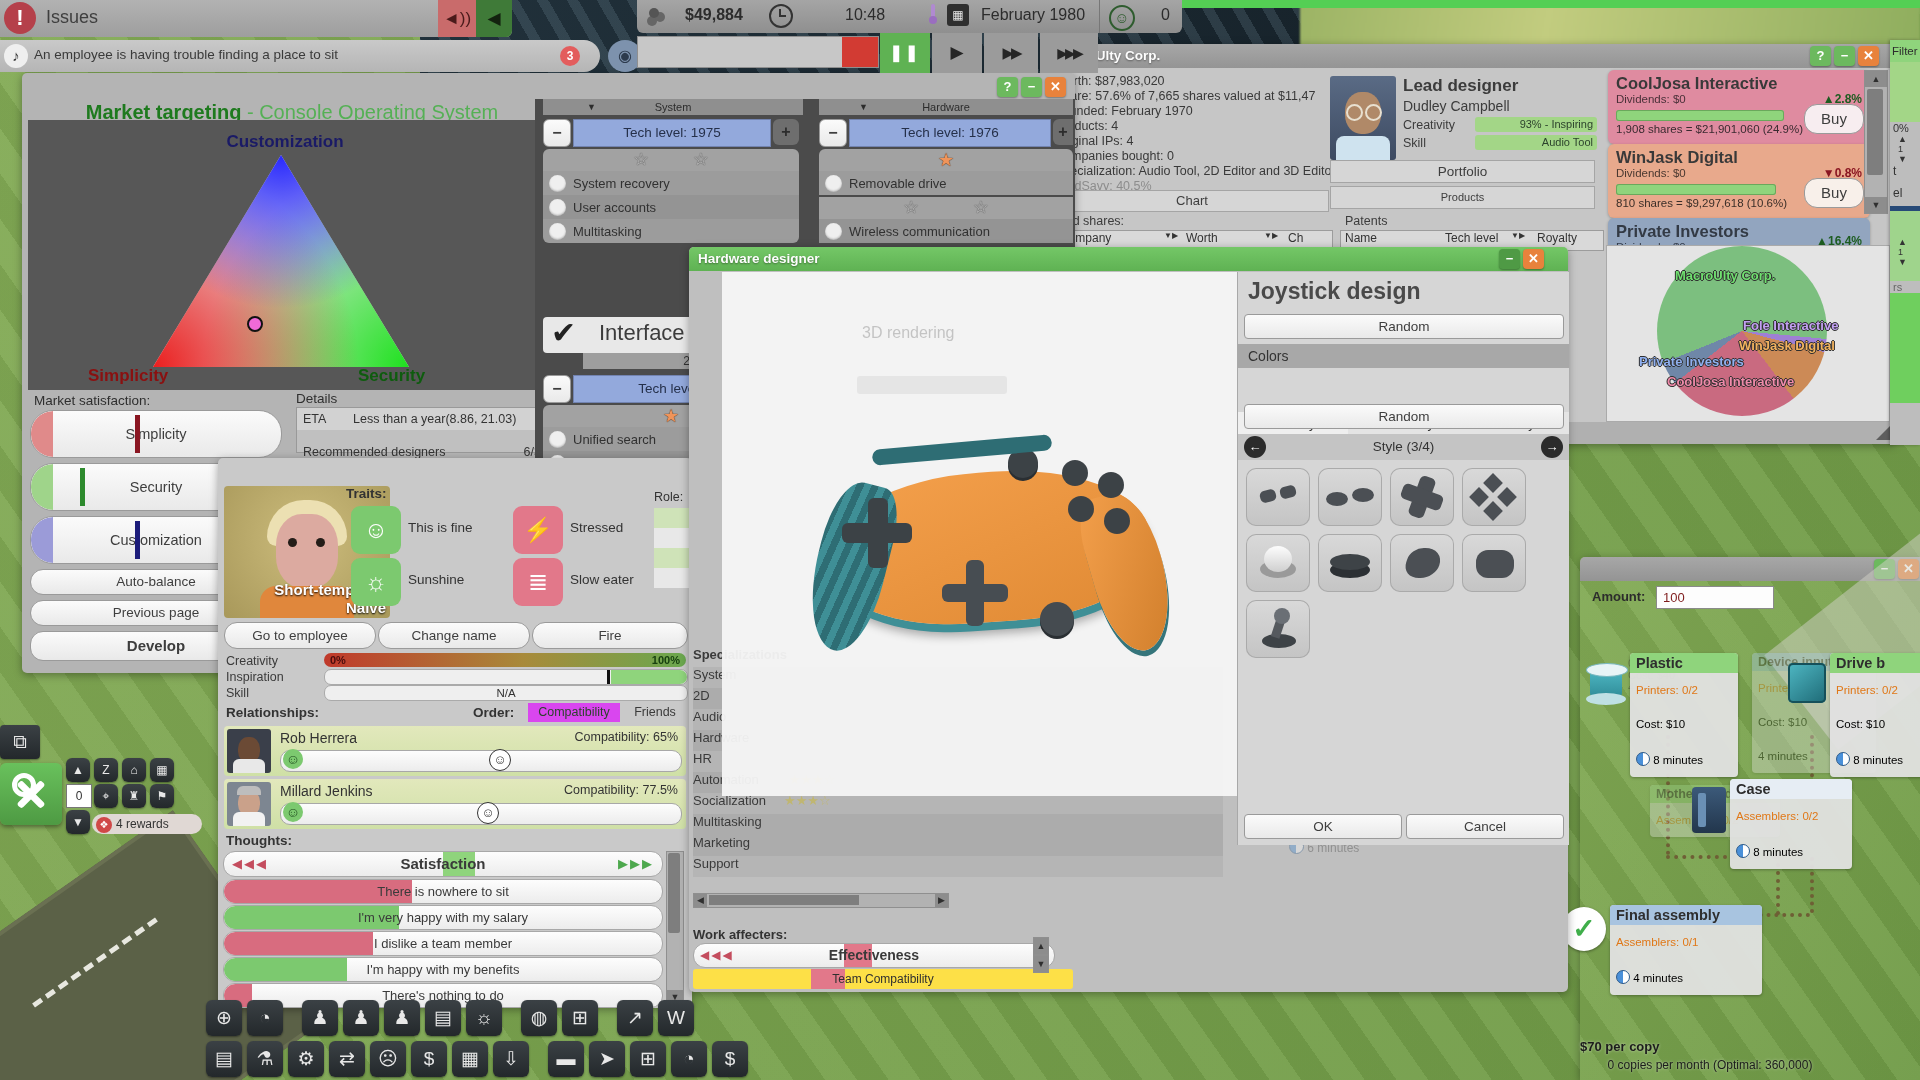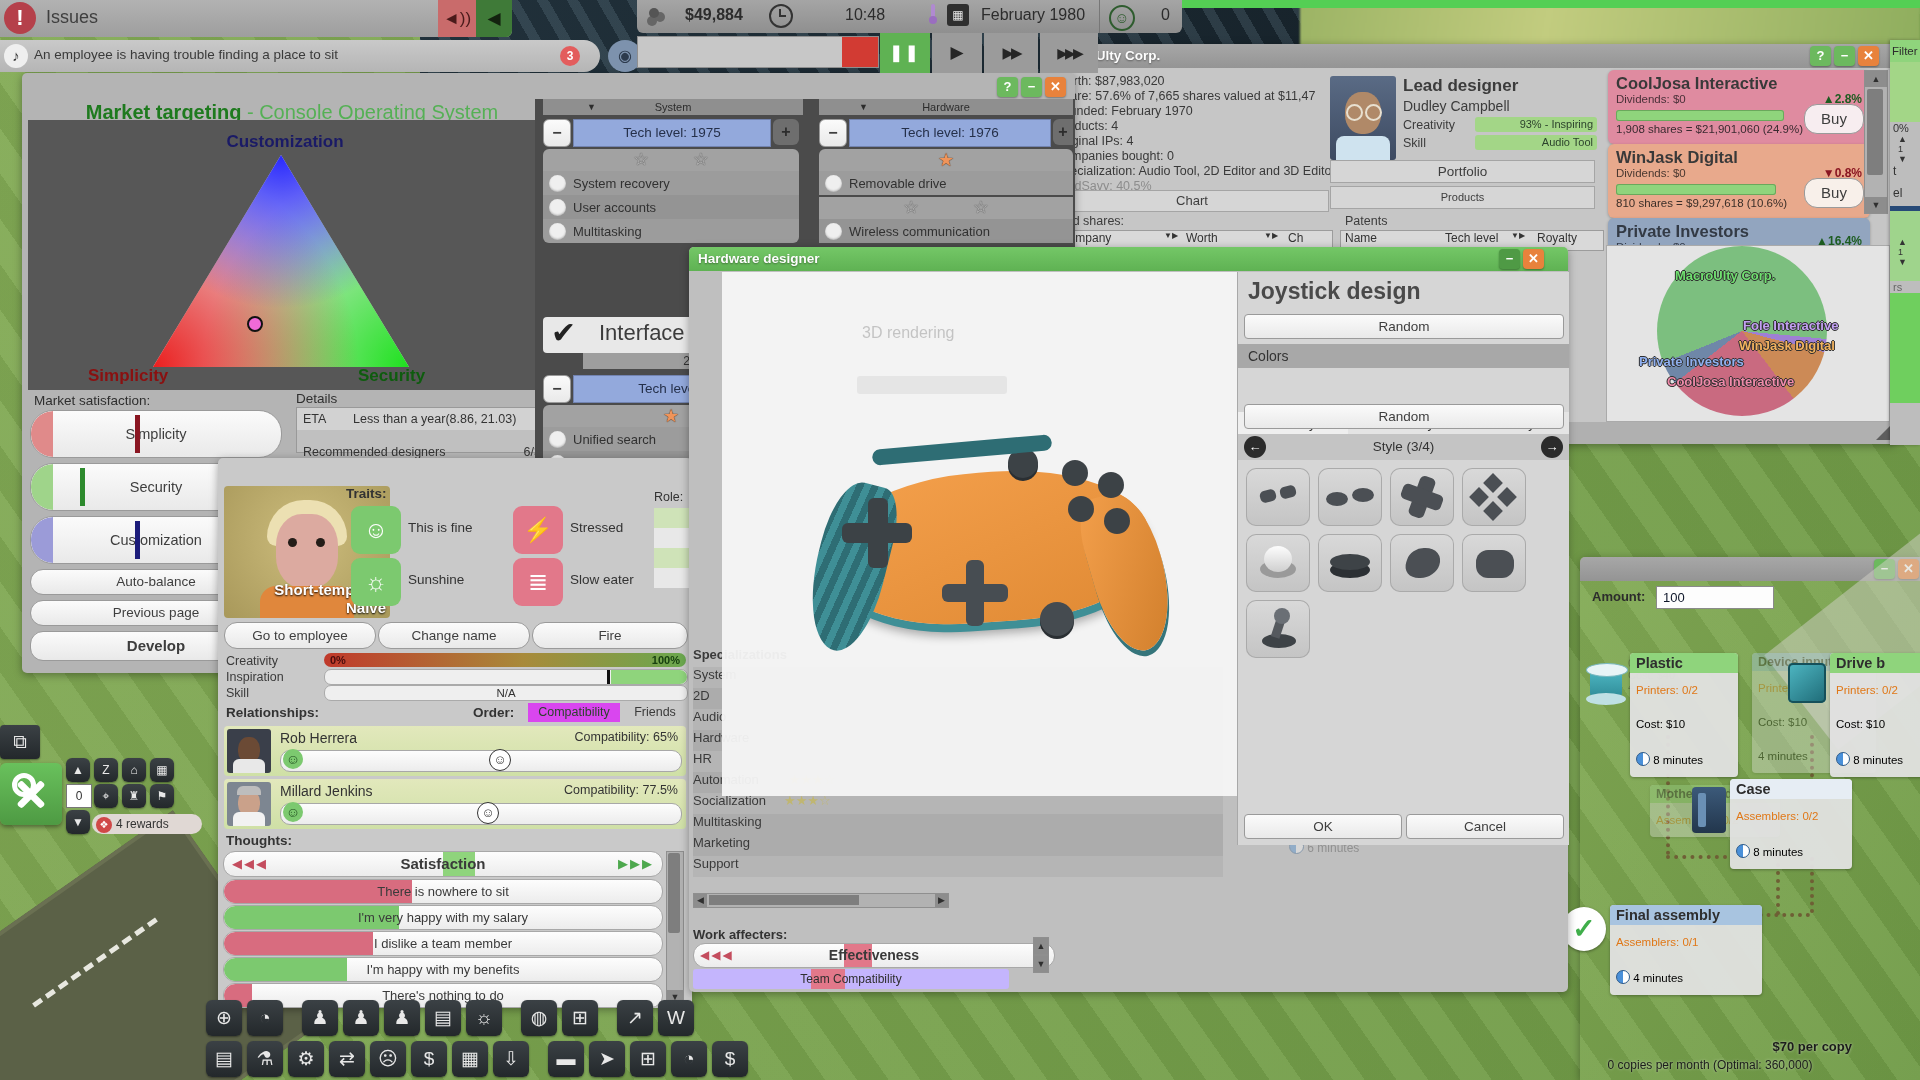--- a/index.html
+++ b/index.html
@@ -461,21 +461,21 @@
       <div class="scrlbtn" style="position:absolute;right:0;width:13px;height:100%;line-height:13px;">▶</div>
     </div>
 
     <div class="abs" style="left:4px;top:680px;font-size:13px;font-weight:bold;color:#333;">Work affecters:</div>
     <div class="abs thought" style="left:4px;top:696px;width:360px;height:23px;">
       <div class="tfill" style="left:150px;width:28px;background:#e2788a;border-radius:0;"></div>
       <span style="position:absolute;left:6px;color:#c44d5e;font-size:12px;line-height:23px;letter-spacing:2px;">◀◀◀</span>
       <span style="position:absolute;right:6px;color:#4da84d;font-size:12px;line-height:23px;">▶</span>
       <div class="tc" style="font-weight:bold;font-size:14px;">Effectiveness</div>
     </div>
-    <div class="abs" style="left:4px;top:722px;width:316px;height:20px;background:#c4b5fd;border-radius:3px;overflow:hidden;">
+    <div class="abs" style="left:4px;top:722px;width:380px;height:20px;background:#fde047;border-radius:3px;overflow:hidden;">
       <div style="position:absolute;left:118px;width:34px;height:100%;background:#e2788a;"></div>
       <div class="tc" style="font-size:12px;line-height:20px;color:#2f2f2f;">Team Compatibility</div>
     </div>
     <div class="abs" style="left:344px;top:690px;width:16px;height:34px;">
       <div class="scrlbtn" style="height:16px;line-height:16px;border:1px solid #8f8f8f;">▲</div>
       <div class="scrlbtn" style="height:16px;line-height:16px;border:1px solid #8f8f8f;">▼</div>
     </div>
     <div class="abs ghost" style="left:600px;top:592px;font-size:12px;color:#444;">
       <span style="display:inline-block;width:13px;height:13px;border-radius:50%;background:linear-gradient(90deg,#4a90d9 50%,#fff 50%);border:1px solid #2c5a8a;vertical-align:-2px;"></span>
       <span>6 minutes</span>
@@ -604,21 +604,21 @@
   <div class="abs" style="left:984px;top:33px;width:54px;height:40px;background:#9b9b9b;color:#262626;font-size:15px;text-align:center;line-height:40px;z-index:40;letter-spacing:-3px;">▶▶</div>
   <div class="abs" style="left:1040px;top:33px;width:58px;height:40px;background:#9b9b9b;color:#262626;font-size:14px;text-align:center;line-height:40px;z-index:41;letter-spacing:-3px;">▶▶▶</div>
 
   <div class="abs win grass" style="left:1580px;top:557px;width:340px;height:523px;z-index:15;border-radius:5px 0 0 0;">
     <div class="tbar" style="border-radius:5px 0 0 0;"></div>
     <div class="abs mini g" style="left:294px;top:2px;">−</div>
     <div class="abs mini o" style="left:318px;top:2px;">✕</div>
     <div class="abs" style="left:200px;top:24px;width:200px;height:120px;background:rgba(210,210,200,0.5);transform:rotate(-38deg);"></div>
 
     <div class="abs" style="left:12px;top:32px;font-size:13px;color:#2c2c2c;font-weight:bold;">Amount:</div>
-    <div class="abs" style="left:76px;top:29px;width:110px;height:21px;background:#fdfdfd;border:1px solid #8a8a8a;font-size:13px;color:#0f172a;line-height:21px;padding-left:6px;">100</div>
+    <div class="abs" style="left:76px;top:29px;width:110px;height:21px;background:#fdfdfd;border:1px solid #8a8a8a;font-size:13px;color:#7f1d1d;line-height:21px;padding-left:6px;">100</div>
 
     <div class="conv" style="left:86px;top:178px;height:120px;"></div>
     <div class="convh" style="left:86px;top:298px;width:110px;"></div>
     <div class="conv" style="left:196px;top:298px;height:60px;"></div>
     <div class="conv" style="left:230px;top:178px;height:50px;"></div>
     <div class="conv" style="left:230px;top:300px;height:56px;"></div>
     <div class="convh" style="left:100px;top:356px;width:130px;"></div>
 
     <div class="abs ghost" style="left:48px;top:100px;font-size:11px;color:#333;">
       <div>0/4</div>
@@ -679,21 +679,21 @@
 
     <div class="node" style="left:-78px;top:348px;width:260px;">
       <div class="abs" style="left:60px;top:2px;width:44px;height:44px;border-radius:50%;background:#fff;box-shadow:0 1px 3px rgba(0,0,0,0.4);color:#3fae4a;font-size:28px;font-weight:bold;text-align:center;line-height:44px;">✓</div>
       <div class="nodecard" style="margin-left:108px;">
         <div class="ntitle" style="background:#a8c4e0;">Final assembly</div>
         <div class="nline orange">Assemblers: 0/1</div>
         <div class="nline"><span style="display:inline-block;width:12px;height:12px;border-radius:50%;background:linear-gradient(90deg,#4a90d9 50%,#fff 50%);border:1px solid #2c5a8a;vertical-align:-2px;"></span> <span>4 minutes</span></div>
       </div>
     </div>
 
-    <div class="abs" style="left:0;bottom:26px;width:260px;text-align:right;font-size:13px;font-weight:bold;color:#1c1c1c;text-shadow:0 0 3px rgba(255,255,255,0.5);margin-left:12px;">$70 per copy</div>
+    <div class="abs" style="left:0;bottom:26px;width:260px;text-align:left;font-size:13px;font-weight:bold;color:#1c1c1c;text-shadow:0 0 3px rgba(255,255,255,0.5);">$70 per copy</div>
     <div class="abs" style="left:0;bottom:8px;width:260px;text-align:center;font-size:12px;color:#1c1c1c;text-shadow:0 0 3px rgba(255,255,255,0.5);">0 copies per month (Optimal: 360,000)</div>
   </div>
 
   <div class="abs" style="left:0;top:725px;z-index:28;">
     <div class="toolbtn" style="width:40px;height:34px;line-height:34px;border-radius:4px;">⧉</div>
     <div class="abs" style="left:0;top:38px;width:62px;height:62px;background:linear-gradient(#69c15c,#4e9a43);border-radius:6px;box-shadow:0 2px 4px rgba(0,0,0,0.4);">
       <div class="abs" style="left:14px;top:28px;width:34px;height:7px;background:#fff;border-radius:3px;transform:rotate(45deg);"></div>
       <div class="abs" style="left:14px;top:28px;width:34px;height:7px;background:#fff;border-radius:3px;transform:rotate(-45deg);"></div>
       <div class="abs" style="left:12px;top:10px;width:14px;height:14px;border:5px solid #fff;border-radius:50%;"></div>
     </div>

